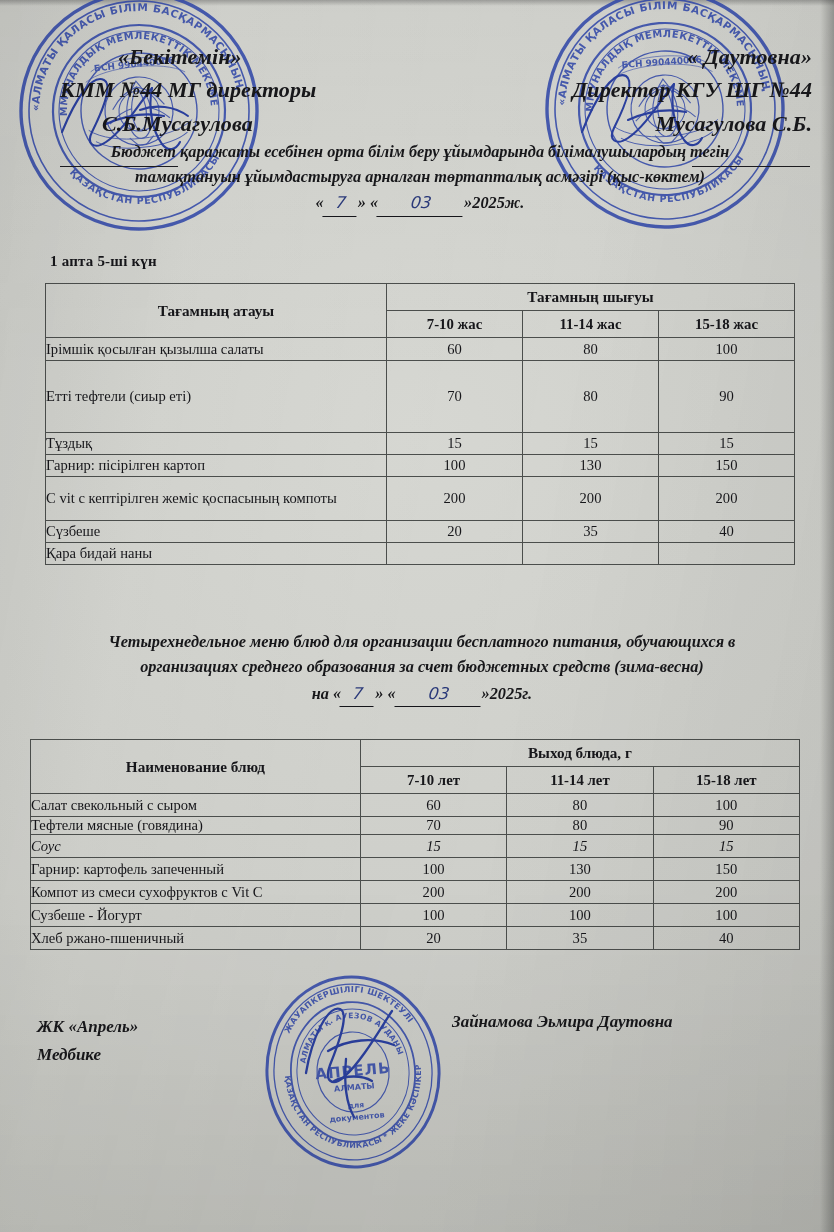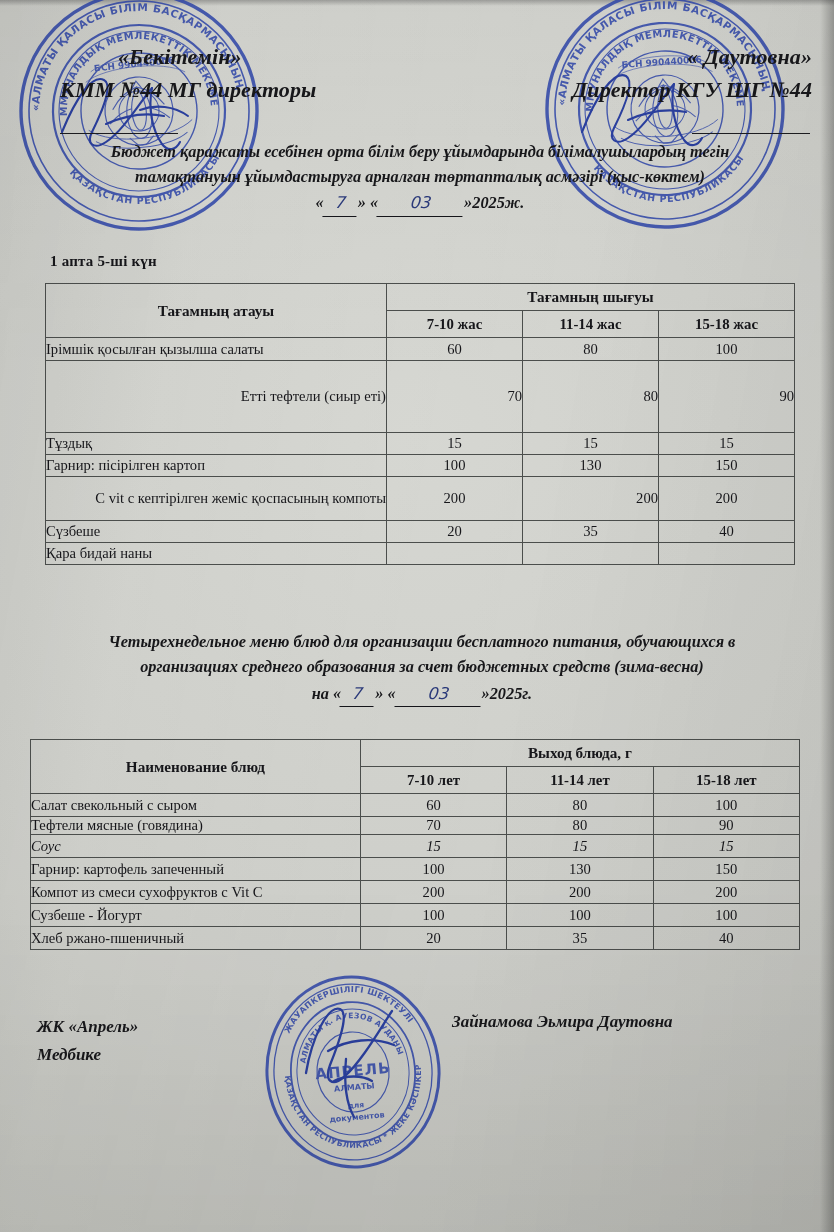--- a/index.html
+++ b/index.html
@@ -145,21 +145,21 @@
   #table1 .c-name { width: 340px; }
   #table1 .c-age  { width: 135px; }
   #table2 .c-name { width: 330px; }
   #table2 .c-age  { width: 146px; }
 
   .h-main { height: 26px; font-size: 15.2px; }
   .h-age  { height: 26px; font-size: 14.8px; }
 
   
   .va-mid { vertical-align: middle; }
-  .va-top { vertical-align: top; padding-top: 3px; text-align: right; }
+  .va-top { vertical-align: top; padding-top: 3px; }
   .va-bot { vertical-align: bottom; padding-bottom: 4px; }
 
   
   .title-ru {
     position: absolute;
     top: 629px;
     left: 52px;
     width: 740px;
     text-align: center;
     font-style: italic;
@@ -361,25 +361,27 @@
         <path d="M58,74 C56,96 58,118 66,132"></path>
         <path d="M46,96 C58,90 74,90 84,96"></path>
       </g>
     </svg>
   </div>
 
   <div class="hdr">
     <div class="hdr-col hdr-left">
       <div class="hdr-line indent1">«Бекітемін»</div>
       <div class="hdr-line">КММ  №44 МГ директоры</div>
+      <div class="hdr-line" style="padding-left:42px;">С.Б.Мусагулова</div>
       <div class="hdr-line"><span class="sig-rule"></span></div>
     </div>
     <div class="hdr-col hdr-right">
       <div class="hdr-line">« Даутовна»</div>
       <div class="hdr-line">Директор КГУ ШГ №44</div>
+      <div class="hdr-line">Мусагулова С.Б.</div>
       <div class="hdr-line"><span class="sig-rule"></span></div>
     </div>
   </div>
 
   <div class="title-kz">
     <div>Бюджет қаражаты есебінен орта білім беру ұйымдарында білімалушылардың тегін</div>
     <div>тамақтануын ұйымдастыруға арналған төртапталық асмәзірі (қыс-көктем)</div>
     <div class="date-line"><span>«</span><span class="blank d">7</span><span>» «</span><span class="blank m">03</span><span>»2025ж.</span></div>
   </div>
 

